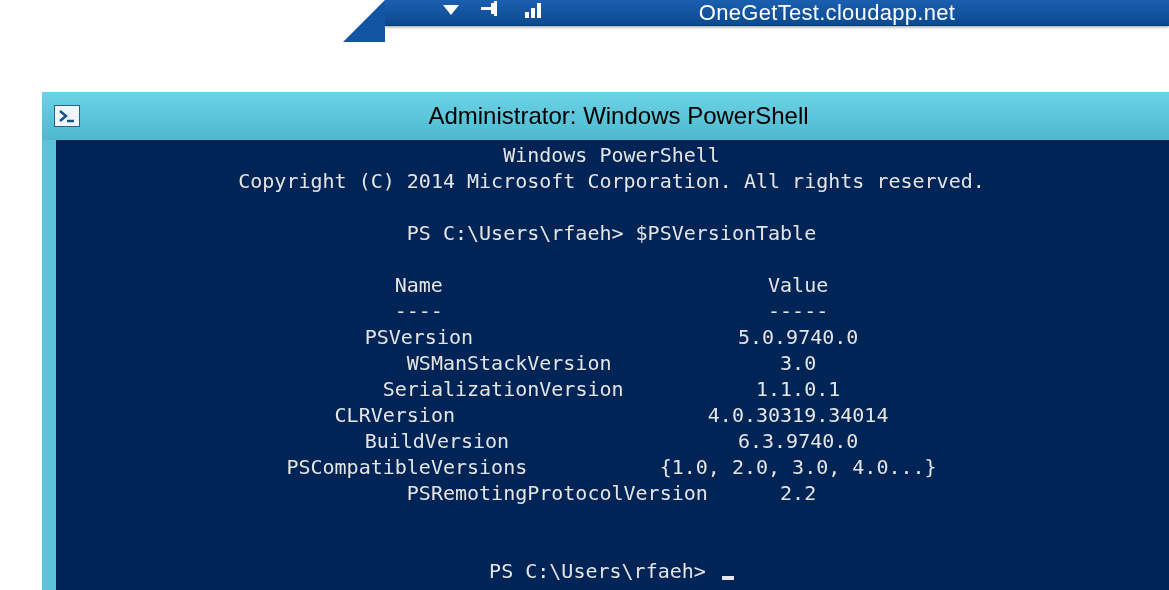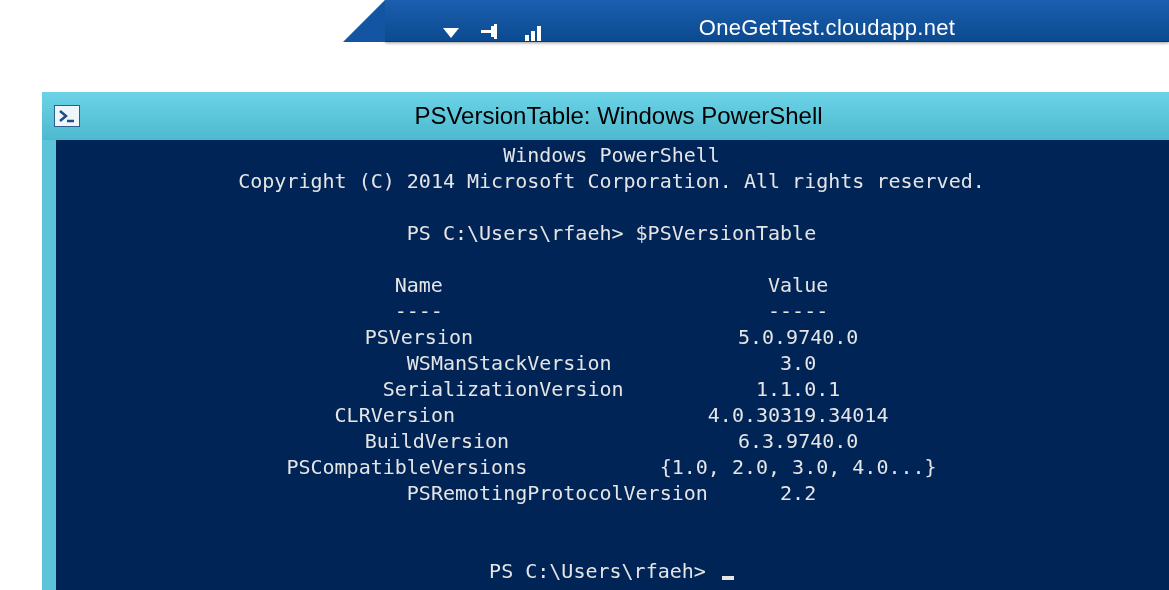--- a/index.html
+++ b/index.html
@@ -11,25 +11,25 @@
     overflow: hidden;
     position: relative;
   }
 
   
   .conn-bar {
     position: absolute;
     top: 0;
     left: 385px;
     right: 0;
-    height: 42px;
+    height: 26px;
     background: linear-gradient(#1b5fb0, #0b4a8f);
     color: #fff;
     display: flex;
-    align-items: flex-end;
+    align-items: flex-start;
     font-size: 20px;
     border-bottom: 1px solid #073b73;
     box-shadow: 0 1px 3px rgba(0,0,0,0.4);
   }
   .conn-bar .notch {
     position: absolute;
     left: -42px;
     top: 0;
     width: 0; height: 0;
     border-top: 42px solid transparent;
@@ -137,21 +137,21 @@
 </div>
 
 <div class="ps-window">
   <div class="ps-titlebar">
     <span class="ps-icon">
       <svg width="20" height="16" viewBox="0 0 20 16">
         <polyline points="3,3 9,8 3,13" fill="none" stroke="#1b4f85" stroke-width="2.5"></polyline>
         <line x1="10" y1="13" x2="17" y2="13" stroke="#1b4f85" stroke-width="2.5"></line>
       </svg>
     </span>
-    <span class="title-text">PSVersionTable: Windows PowerShell</span>
+    <span class="title-text">Administrator: Windows PowerShell</span>
   </div>
 
   <div class="ps-client"><span>Windows PowerShell</span>
 <span>Copyright (C) 2014 Microsoft Corporation. All rights reserved.</span>
 
 <span>PS C:\Users\rfaeh&gt; </span><span>$PSVersionTable</span>
 
 <span id="tbl">Name                           Value
 ----                           -----
 PSVersion                      5.0.9740.0

